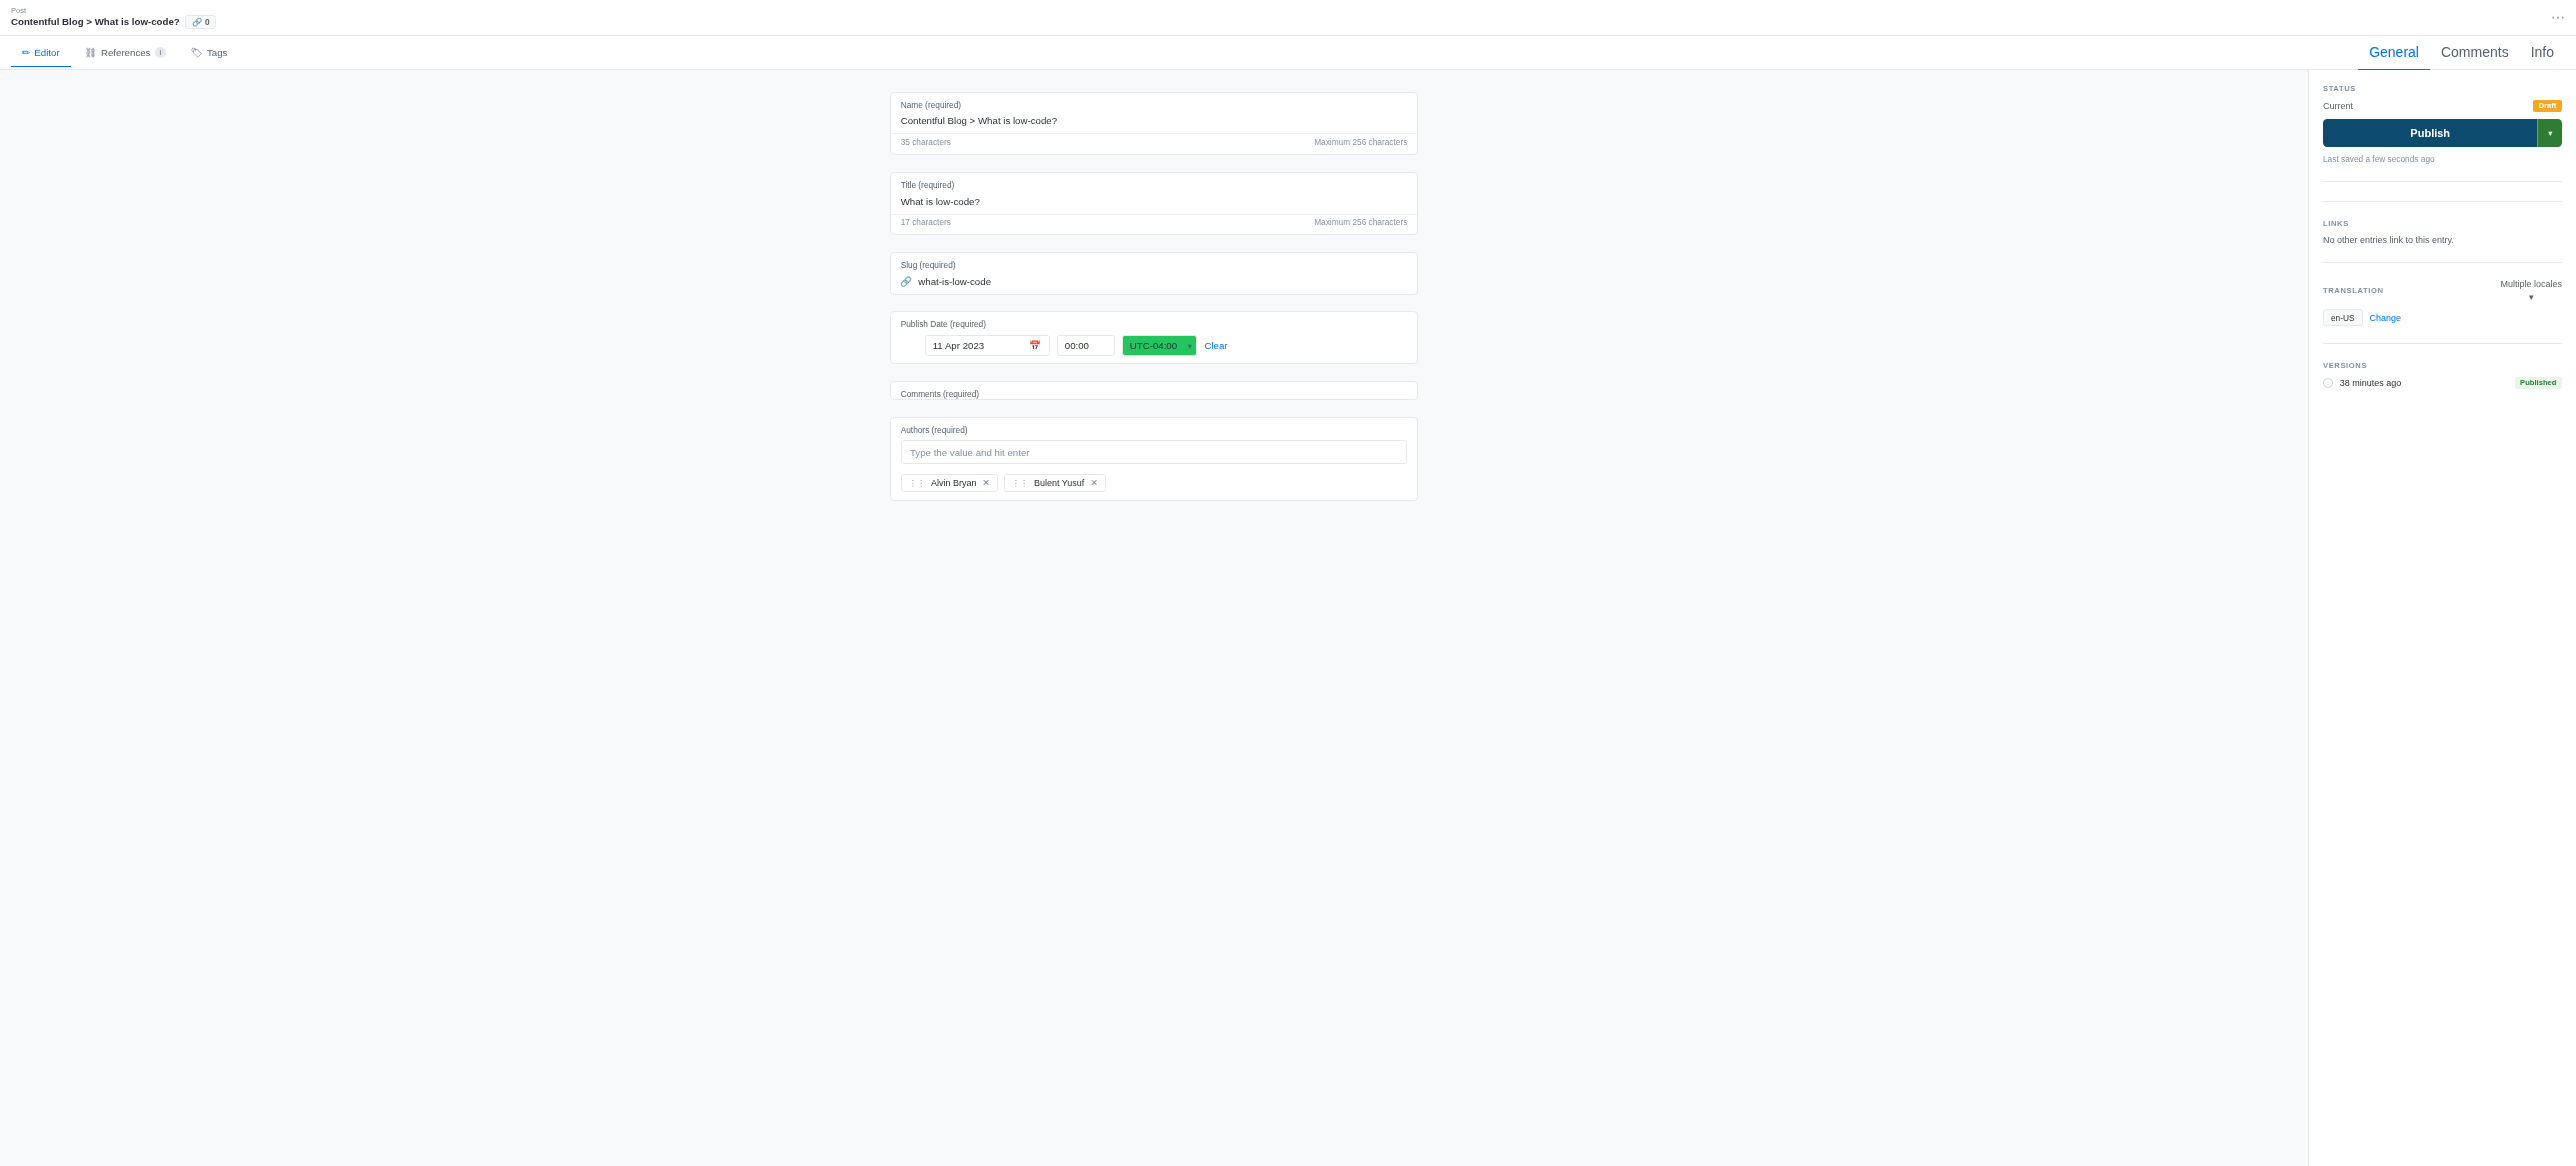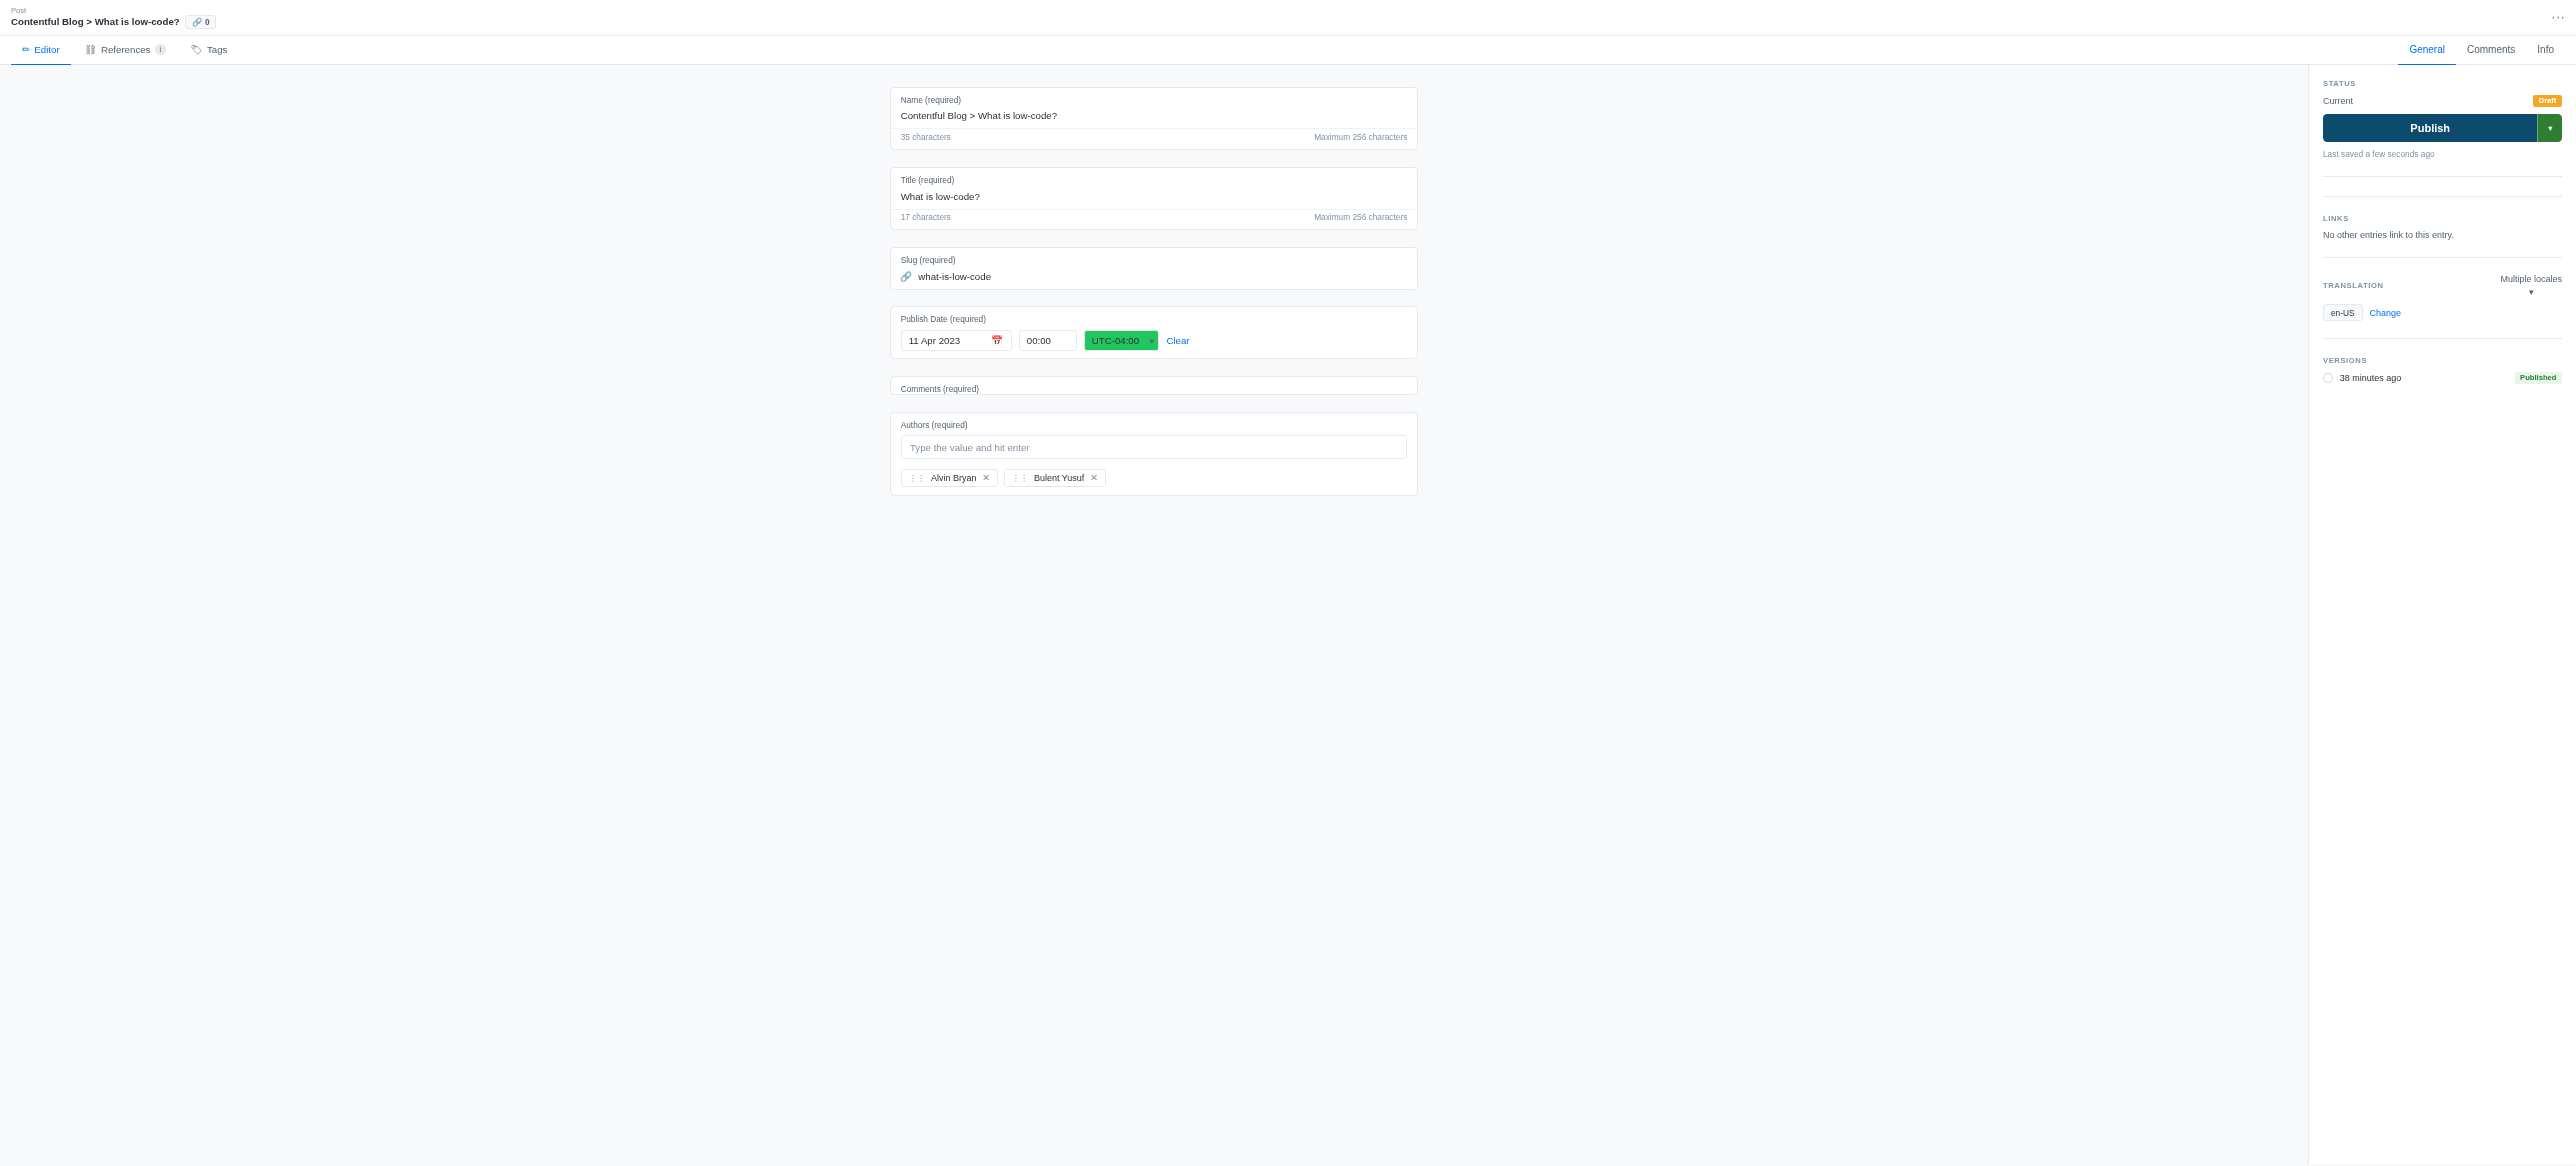--- a/index.html
+++ b/index.html
@@ -45,21 +45,21 @@
     .info-badge { background: #e5e9ed; border-radius: 50%; width: 11px; height: 11px; font-size: 7px; display: flex; align-items: center; justify-content: center; color: #536171; }
 
     
     .right-panel-tabs {
       display: flex;
       gap: 0;
       margin-left: auto;
     }
     .right-panel-tab {
       padding: 8.3px 11px;
-      font-size: 10px;
+      font-size: 14px;
       color: #536171;
       cursor: pointer;
       border-bottom: 1.4px solid transparent;
       margin-bottom: -0.7px;
     }
     .right-panel-tab.active { color: #0070f3; border-bottom-color: #0070f3; font-weight: 500; }
 
     
     .main-layout {
       display: flex;
@@ -137,22 +137,23 @@
       gap: 7px;
       padding: 5.6px 9.7px 7px;
       flex-wrap: wrap;
     }
     .date-input-wrapper {
       display: flex;
       align-items: center;
       border: 0.7px solid #e5e9ed;
       border-radius: 2.8px;
       padding: 4.2px 7px;
-      gap: 7px;
-      background: #fff;
+      gap: 21px;
+      background: #fff;
+      margin-left: 24px;
     }
     .date-input {
       border: none;
       outline: none;
       font-size: 9.7px;
       color: #2a3039;
       width: 76px;
     }
     .calendar-icon { color: #536171; font-size: 9.7px; cursor: pointer; }
     .time-input-wrapper {

